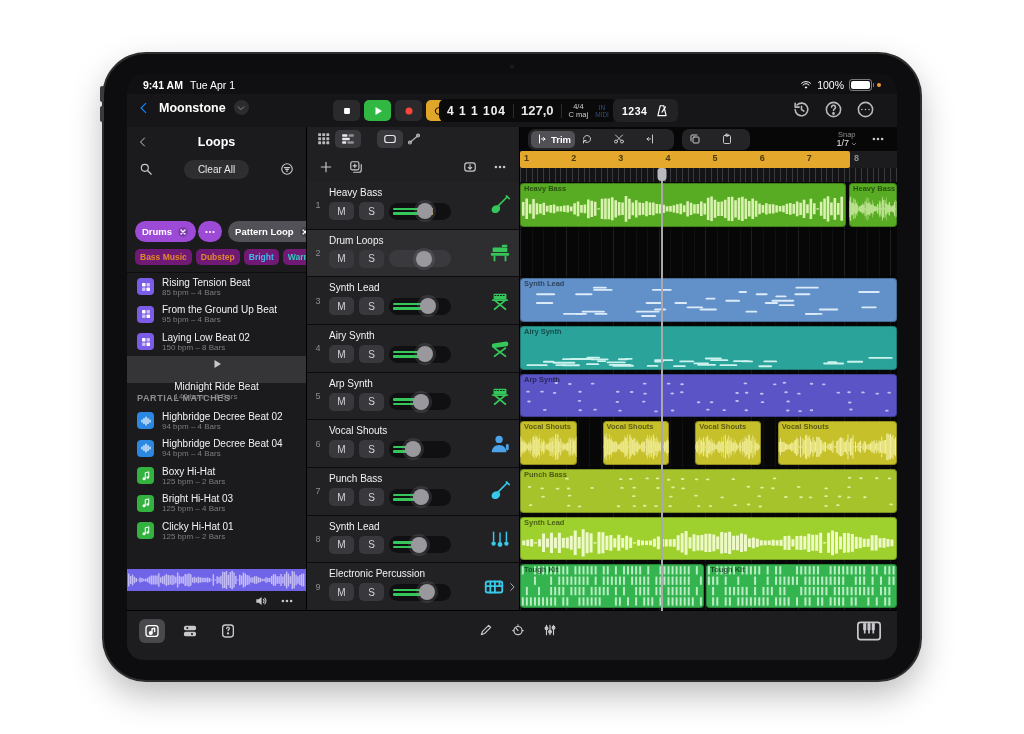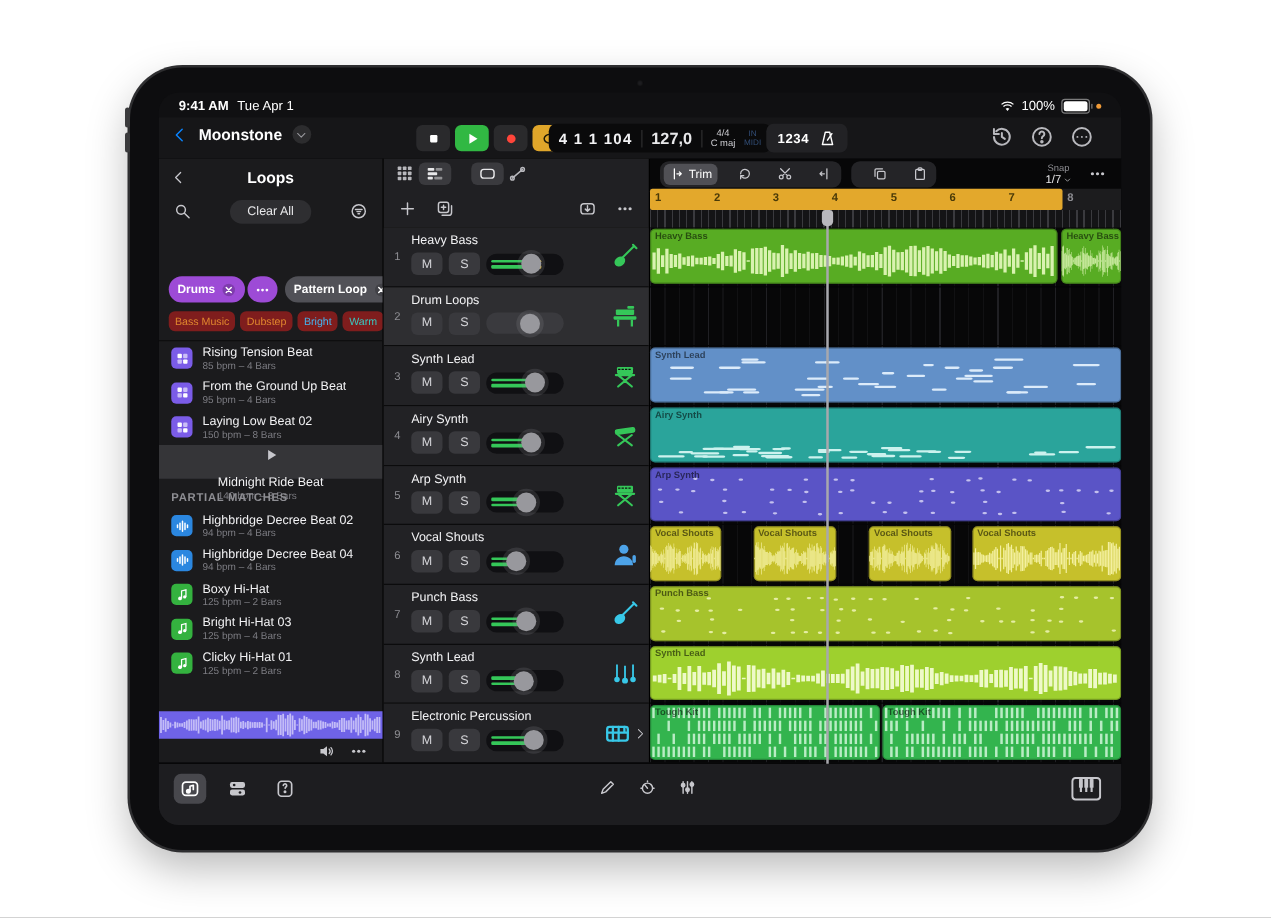--- a/index.html
+++ b/index.html
@@ -54,21 +54,21 @@
   .sb-title{flex:1;text-align:center;color:#fff;font-size:12.5px;font-weight:700;}
   .sb-row2{height:28px;display:flex;align-items:center;padding:0 12px;gap:8px;color:#c7c7cc;}
   .clearall{margin:0 auto;background:#2e2e31;border-radius:12px;color:#e8e8ea;font-size:10px;padding:4px 14px;}
   .chips{display:flex;gap:6px;padding:6px 8px 5px;overflow:hidden;white-space:nowrap;}
   .chipwrap{display:flex;gap:2px;flex:0 0 auto;margin-top:32px;}
   .chip{display:flex;align-items:center;gap:5px;height:21px;border-radius:11px;padding:0 7px;color:#fff;font-size:9.5px;font-weight:600;}
   .chip .chip-x{width:12px;height:12px;color:rgba(0,0,0,.55);}
   .chip-more{padding:0 6px;color:#fff;}
   .chip-more .ic{width:12px;height:12px;}
   .tags{display:flex;gap:4px;padding:2px 8px 7px;overflow:hidden;white-space:nowrap;border-bottom:1px solid #0e0e0f;}
-  .tag{background:#7f1d1d;border-radius:5px;font-size:8.5px;font-weight:400;padding:3px 5px;flex:0 0 auto;}
+  .tag{background:#701a75;border-radius:5px;font-size:8.5px;font-weight:700;padding:3px 5px;flex:0 0 auto;}
   .looplist{flex:1;overflow:hidden;}
   .loopitem{display:flex;align-items:center;gap:8px;height:27.5px;padding:0 10px;box-sizing:border-box;}
   .loopitem.selected{background:#353538;flex-direction:column;}
   .loopicon{width:17px;height:17px;border-radius:4px;display:flex;align-items:center;justify-content:center;color:#fff;flex:0 0 auto;}
   .loopicon.noicon{background:transparent !important;color:#c7c7cc;}
   .loopname{color:#f2f2f4;font-size:10px;line-height:11px;white-space:nowrap;overflow:hidden;}
   .loopmeta{color:#7c7c82;font-size:8px;line-height:9px;white-space:nowrap;}
   .sectionhead{color:#8e8e93;font-size:9px;font-weight:700;letter-spacing:.6px;padding:10px 10px 4px;}
   .preview{height:22px;background:#6f63e8;position:relative;overflow:hidden;}
   .preview svg{position:absolute;inset:0;width:100%;height:100%;}
@@ -94,21 +94,21 @@
   .slider .peak{position:absolute;height:2.5px;border-radius:1px;background:#e3b92b;}
   .slider .peak.b1{top:5px;} .slider .peak.b2{top:9.5px;}
   .slider .knob{position:absolute;top:50%;width:16px;height:16px;border-radius:50%;background:#98989d;transform:translate(-50%,-50%);box-shadow:0 0 0 3px rgba(152,152,157,.18);}
   .ticonwrap{width:38px;display:flex;align-items:center;justify-content:center;gap:2px;}
   .ticon{width:22px;height:22px;}
   .tchev{color:#c7c7cc;width:10px;height:10px;}
 
   
   .view-bar{height:24px;display:flex;align-items:center;gap:8px;padding:0 8px;position:relative;}
   .vgroup{display:flex;align-items:center;gap:2px;background:#242427;border-radius:7px;padding:2px 3px;color:#c7c7cc;}
-  .vbtn{height:17px;min-width:22px;border-radius:5px;display:flex;align-items:center;justify-content:flex-end;gap:4px;padding:0 4px;}
+  .vbtn{height:17px;min-width:22px;border-radius:5px;display:flex;align-items:center;justify-content:space-between;gap:4px;padding:0 4px;font-weight:bold;}
   .vbtn.sel{background:#505055;color:#fff;}
   .vbtn .lbl{font-size:9.5px;color:#fff;}
   .snapblk{margin-left:auto;display:flex;flex-direction:column;align-items:center;line-height:9px;margin-right:6px;}
   .snapblk .s1{font-size:7.5px;color:#8e8e93;}
   .snapblk .s2{font-size:9px;color:#e8e8ea;display:flex;align-items:center;gap:2px;}
   .ruler{position:absolute;left:0;top:24px;right:0;height:17px;background:#1c1c1e;}
   .cycleband{position:absolute;left:0;top:0;height:100%;background:#e3a82c;border-radius:2px;}
   .barlabel{position:absolute;top:2px;font-size:9px;font-weight:600;color:#4a3a08;}
   .barlabel.dim{color:#8e8e93;}
   .tickstrip{position:absolute;left:0;top:41px;right:0;height:14px;background:#141416;

